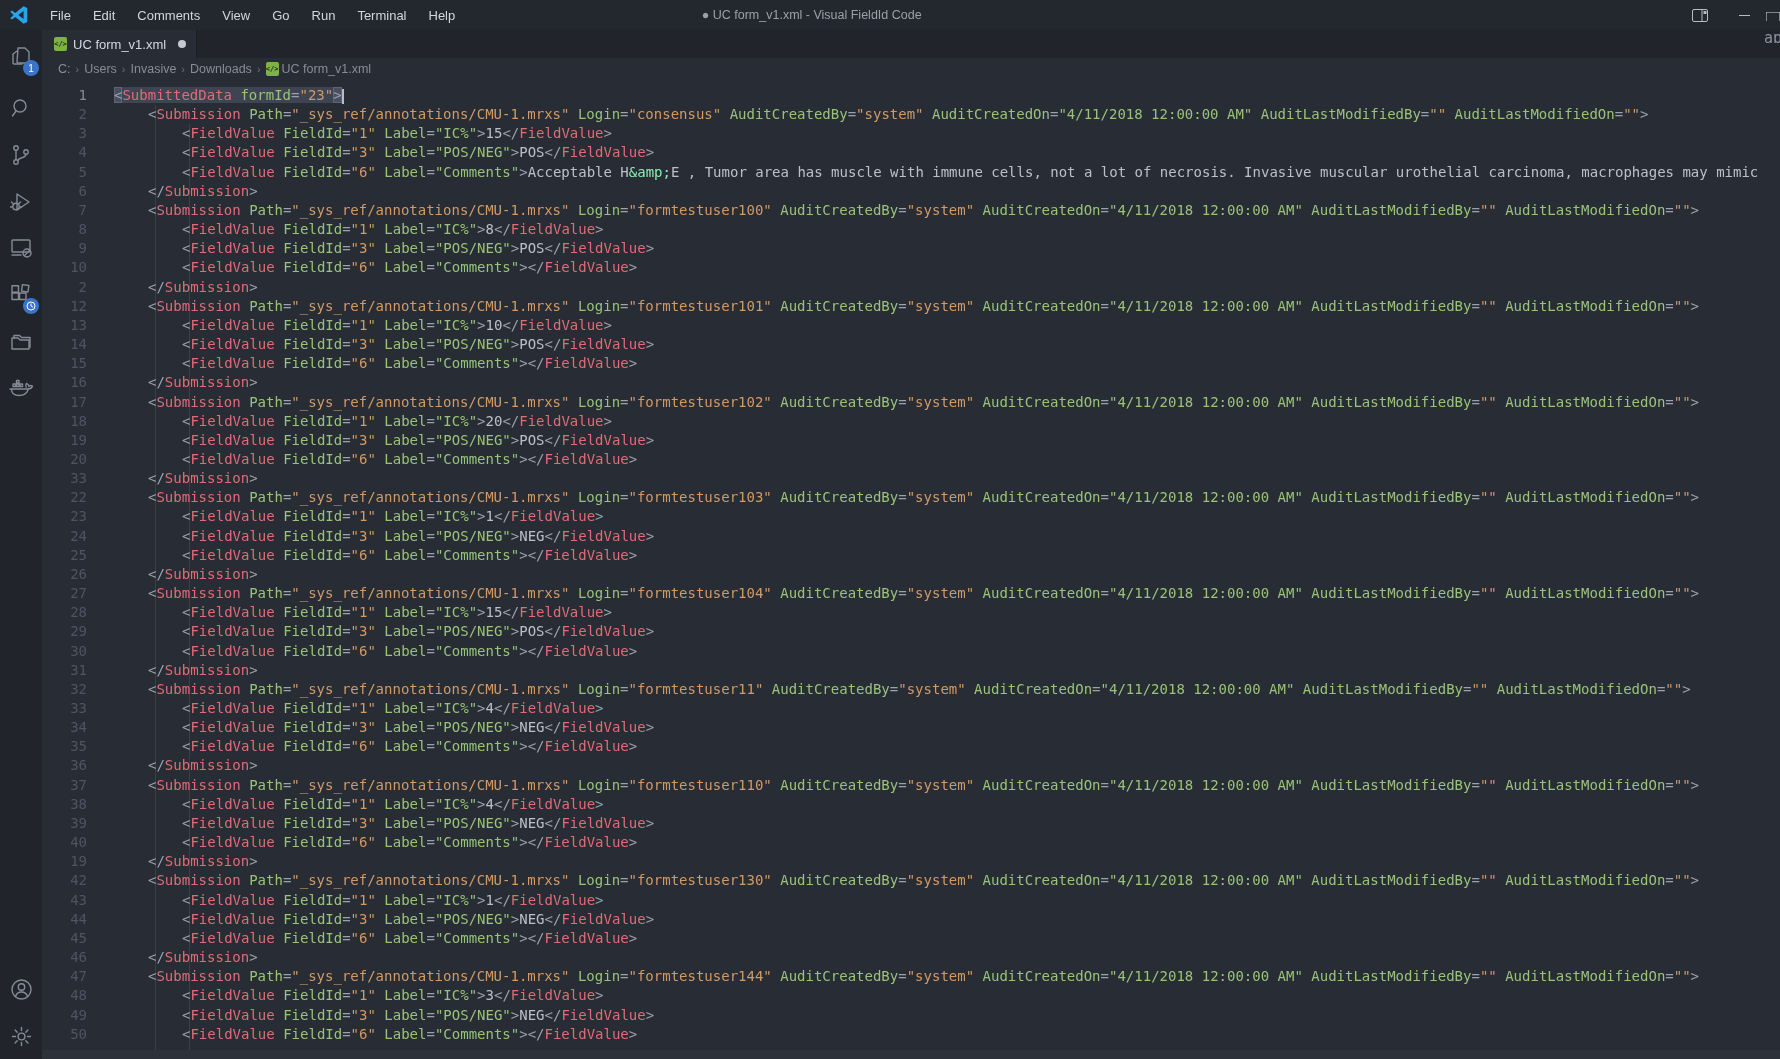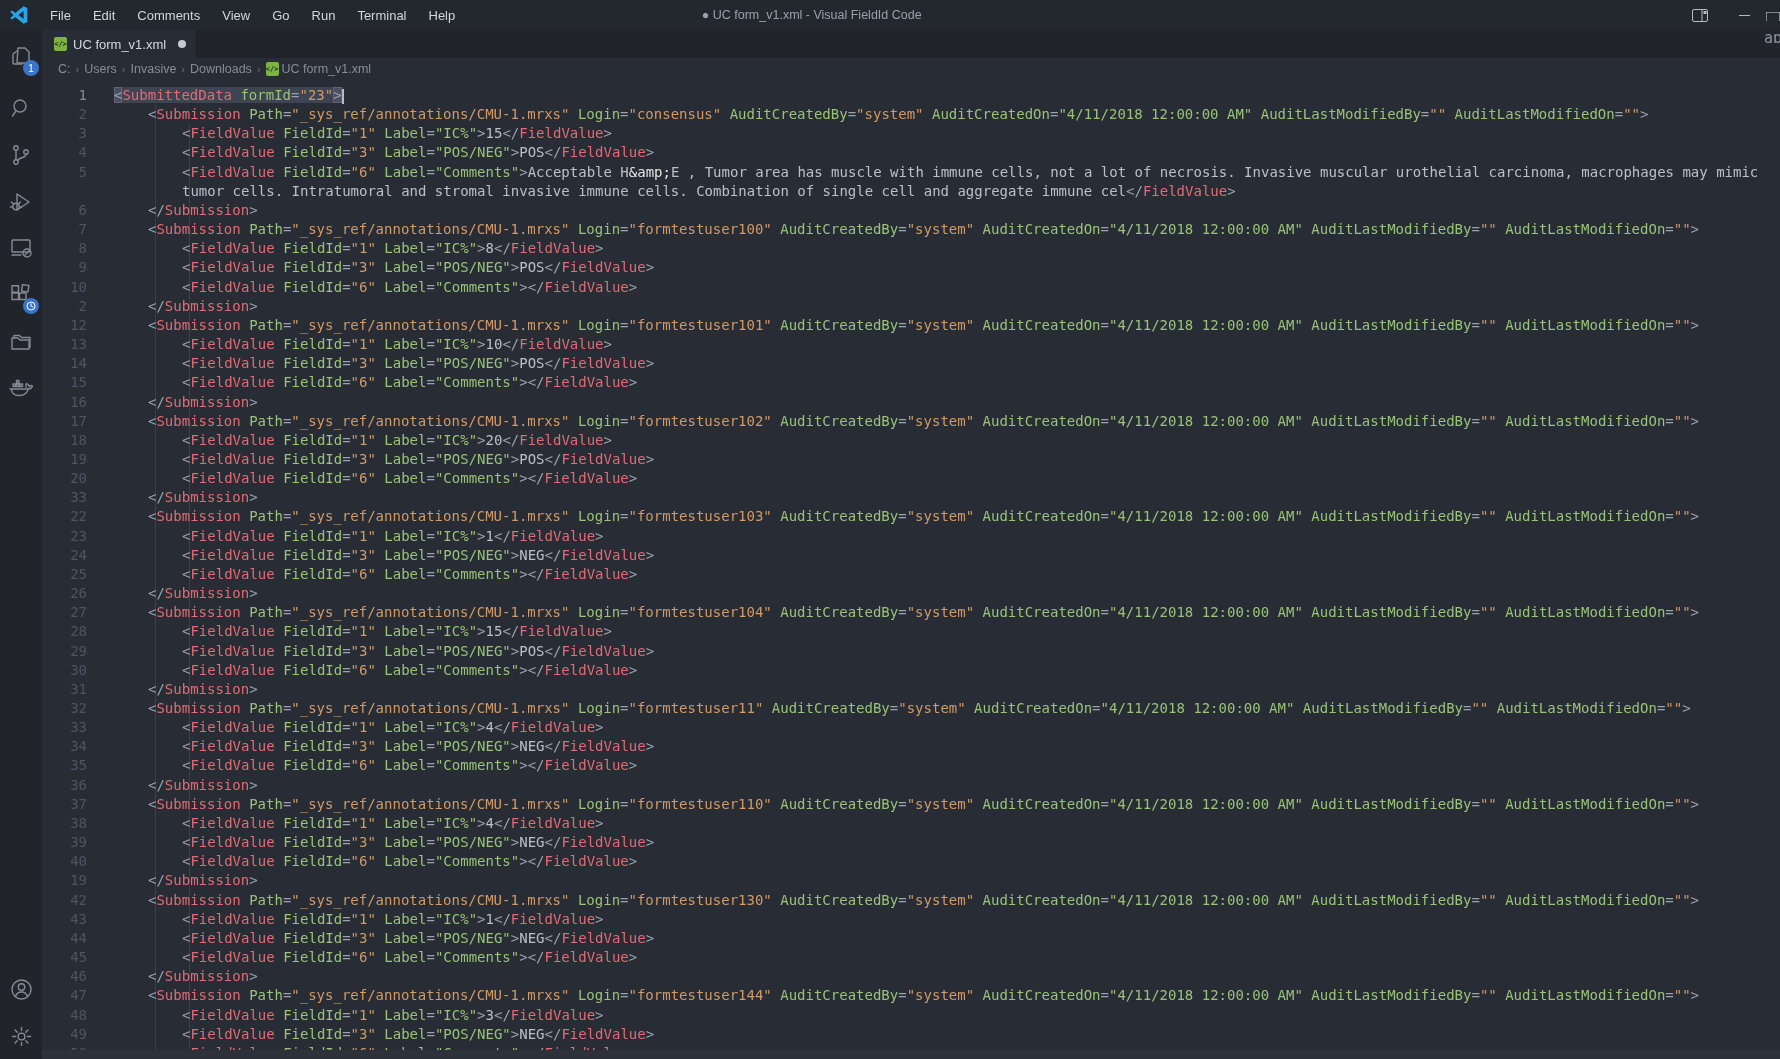--- a/index.html
+++ b/index.html
@@ -53,21 +53,21 @@
   .ln { flex:0 0 72px; text-align:right; padding-right:27px; color:#4d5565; user-select:none; }
   .ln.active { color:#848b98; }
   .code { white-space:pre; }
   .indent-guide { position:absolute; width:1px; background:#3a4047; z-index:0; }
   .tok-p { color:#9aa2af; }
   .tok-t { color:#e06c75; }
   .tok-a { color:#98c379; }
   .tok-v { color:#d19a66; }
   .tok-g { color:#98c379; }
   .tok-c { color:#b9c0ca; }
-  .tok-e { color:#e5e5e5; }
+  .tok-e { color:#86efac; }
   .sel  { background:#3e4451; }
   .boxed { background:#474f61; box-shadow:0 0 0 1px #5d6577 inset; }
   .cursor { display:inline-block; width:2px; height:15px; background:#b6bdc9; vertical-align:middle; margin-left:0px; }
   .bottom-strip { position:absolute; bottom:0; left:0; right:0; height:9px; background:#2c313a; }
 </style>
 </head>
 <body>
 
 <div id="window">
 
@@ -217,21 +217,20 @@
 
   <div class="editor">
     <div class="indent-guide" style="left:113px; top:25px; bottom:9px;"></div>
     <div class="indent-guide" style="left:147px; top:44px; bottom:9px;"></div>
     <div class="code-rows">
         <div class="row"><div class="ln active">1</div><div class="code" style="padding-left: 0px;"><span class="sel"><span class="tok-p boxed">&lt;</span><span class="tok-t">SubmittedData</span><span class="tok-a"> formId</span><span class="tok-p">=</span><span class="tok-v">"23"</span><span class="tok-p boxed">&gt;</span></span><span class="cursor"></span></div></div>
         <div class="row"><div class="ln">2</div><div class="code" style="padding-left: 34px;"><span class="tok-p">&lt;</span><span class="tok-t">Submission</span><span class="tok-a"> Path</span><span class="tok-p">=</span><span class="tok-v">"_sys_ref/annotations/CMU-1.mrxs"</span><span class="tok-a"> Login</span><span class="tok-p">=</span><span class="tok-v">"consensus"</span><span class="tok-a"> AuditCreatedBy</span><span class="tok-p">=</span><span class="tok-v">"system"</span><span class="tok-a"> AuditCreatedOn</span><span class="tok-p">=</span><span class="tok-g">"4/11/2018 12:00:00 AM"</span><span class="tok-a"> AuditLastModifiedBy</span><span class="tok-p">=</span><span class="tok-v">""</span><span class="tok-a"> AuditLastModifiedOn</span><span class="tok-p">=</span><span class="tok-v">""</span><span class="tok-p">&gt;</span></div></div>
         <div class="row"><div class="ln">3</div><div class="code" style="padding-left: 68px;"><span class="tok-p">&lt;</span><span class="tok-t">FieldValue</span><span class="tok-a"> FieldId</span><span class="tok-p">=</span><span class="tok-v">"1"</span><span class="tok-a"> Label</span><span class="tok-p">=</span><span class="tok-g">"IC%"</span><span class="tok-p">&gt;</span><span class="tok-c">15</span><span class="tok-p">&lt;/</span><span class="tok-t">FieldValue</span><span class="tok-p">&gt;</span></div></div>
         <div class="row"><div class="ln">4</div><div class="code" style="padding-left: 68px;"><span class="tok-p">&lt;</span><span class="tok-t">FieldValue</span><span class="tok-a"> FieldId</span><span class="tok-p">=</span><span class="tok-v">"3"</span><span class="tok-a"> Label</span><span class="tok-p">=</span><span class="tok-g">"POS/NEG"</span><span class="tok-p">&gt;</span><span class="tok-c">POS</span><span class="tok-p">&lt;/</span><span class="tok-t">FieldValue</span><span class="tok-p">&gt;</span></div></div>
         <div class="row"><div class="ln">5</div><div class="code" style="padding-left: 68px;"><span class="tok-p">&lt;</span><span class="tok-t">FieldValue</span><span class="tok-a"> FieldId</span><span class="tok-p">=</span><span class="tok-v">"6"</span><span class="tok-a"> Label</span><span class="tok-p">=</span><span class="tok-g">"Comments"</span><span class="tok-p">&gt;</span><span class="tok-c">Acceptable H</span><span class="tok-e">&amp;amp;</span><span class="tok-c">E , Tumor area has muscle with immune cells, not a lot of necrosis. Invasive muscular urothelial carcinoma, macrophages may mimic</span></div></div>
-        <div class="row"><div class="ln"></div><div class="code" style="padding-left: 68px;"><span class="tok-c">tumor cells. Intratumoral and stromal invasive immune cells. Combination of single cell and aggregate immune cel</span><span class="tok-p">&lt;/</span><span class="tok-t">FieldValue</span><span class="tok-p">&gt;</span></div></div>
         <div class="row"><div class="ln">6</div><div class="code" style="padding-left: 34px;"><span class="tok-p">&lt;/</span><span class="tok-t">Submission</span><span class="tok-p">&gt;</span></div></div>
         <div class="row"><div class="ln">7</div><div class="code" style="padding-left: 34px;"><span class="tok-p">&lt;</span><span class="tok-t">Submission</span><span class="tok-a"> Path</span><span class="tok-p">=</span><span class="tok-v">"_sys_ref/annotations/CMU-1.mrxs"</span><span class="tok-a"> Login</span><span class="tok-p">=</span><span class="tok-v">"formtestuser100"</span><span class="tok-a"> AuditCreatedBy</span><span class="tok-p">=</span><span class="tok-v">"system"</span><span class="tok-a"> AuditCreatedOn</span><span class="tok-p">=</span><span class="tok-g">"4/11/2018 12:00:00 AM"</span><span class="tok-a"> AuditLastModifiedBy</span><span class="tok-p">=</span><span class="tok-v">""</span><span class="tok-a"> AuditLastModifiedOn</span><span class="tok-p">=</span><span class="tok-v">""</span><span class="tok-p">&gt;</span></div></div>
         <div class="row"><div class="ln">8</div><div class="code" style="padding-left: 68px;"><span class="tok-p">&lt;</span><span class="tok-t">FieldValue</span><span class="tok-a"> FieldId</span><span class="tok-p">=</span><span class="tok-v">"1"</span><span class="tok-a"> Label</span><span class="tok-p">=</span><span class="tok-g">"IC%"</span><span class="tok-p">&gt;</span><span class="tok-c">8</span><span class="tok-p">&lt;/</span><span class="tok-t">FieldValue</span><span class="tok-p">&gt;</span></div></div>
         <div class="row"><div class="ln">9</div><div class="code" style="padding-left: 68px;"><span class="tok-p">&lt;</span><span class="tok-t">FieldValue</span><span class="tok-a"> FieldId</span><span class="tok-p">=</span><span class="tok-v">"3"</span><span class="tok-a"> Label</span><span class="tok-p">=</span><span class="tok-g">"POS/NEG"</span><span class="tok-p">&gt;</span><span class="tok-c">POS</span><span class="tok-p">&lt;/</span><span class="tok-t">FieldValue</span><span class="tok-p">&gt;</span></div></div>
         <div class="row"><div class="ln">10</div><div class="code" style="padding-left: 68px;"><span class="tok-p">&lt;</span><span class="tok-t">FieldValue</span><span class="tok-a"> FieldId</span><span class="tok-p">=</span><span class="tok-v">"6"</span><span class="tok-a"> Label</span><span class="tok-p">=</span><span class="tok-g">"Comments"</span><span class="tok-p">&gt;</span><span class="tok-p">&lt;/</span><span class="tok-t">FieldValue</span><span class="tok-p">&gt;</span></div></div>
         <div class="row"><div class="ln">2</div><div class="code" style="padding-left: 34px;"><span class="tok-p">&lt;/</span><span class="tok-t">Submission</span><span class="tok-p">&gt;</span></div></div>
         <div class="row"><div class="ln">12</div><div class="code" style="padding-left: 34px;"><span class="tok-p">&lt;</span><span class="tok-t">Submission</span><span class="tok-a"> Path</span><span class="tok-p">=</span><span class="tok-v">"_sys_ref/annotations/CMU-1.mrxs"</span><span class="tok-a"> Login</span><span class="tok-p">=</span><span class="tok-v">"formtestuser101"</span><span class="tok-a"> AuditCreatedBy</span><span class="tok-p">=</span><span class="tok-v">"system"</span><span class="tok-a"> AuditCreatedOn</span><span class="tok-p">=</span><span class="tok-g">"4/11/2018 12:00:00 AM"</span><span class="tok-a"> AuditLastModifiedBy</span><span class="tok-p">=</span><span class="tok-v">""</span><span class="tok-a"> AuditLastModifiedOn</span><span class="tok-p">=</span><span class="tok-v">""</span><span class="tok-p">&gt;</span></div></div>
         <div class="row"><div class="ln">13</div><div class="code" style="padding-left: 68px;"><span class="tok-p">&lt;</span><span class="tok-t">FieldValue</span><span class="tok-a"> FieldId</span><span class="tok-p">=</span><span class="tok-v">"1"</span><span class="tok-a"> Label</span><span class="tok-p">=</span><span class="tok-g">"IC%"</span><span class="tok-p">&gt;</span><span class="tok-c">10</span><span class="tok-p">&lt;/</span><span class="tok-t">FieldValue</span><span class="tok-p">&gt;</span></div></div>
         <div class="row"><div class="ln">14</div><div class="code" style="padding-left: 68px;"><span class="tok-p">&lt;</span><span class="tok-t">FieldValue</span><span class="tok-a"> FieldId</span><span class="tok-p">=</span><span class="tok-v">"3"</span><span class="tok-a"> Label</span><span class="tok-p">=</span><span class="tok-g">"POS/NEG"</span><span class="tok-p">&gt;</span><span class="tok-c">POS</span><span class="tok-p">&lt;/</span><span class="tok-t">FieldValue</span><span class="tok-p">&gt;</span></div></div>
         <div class="row"><div class="ln">15</div><div class="code" style="padding-left: 68px;"><span class="tok-p">&lt;</span><span class="tok-t">FieldValue</span><span class="tok-a"> FieldId</span><span class="tok-p">=</span><span class="tok-v">"6"</span><span class="tok-a"> Label</span><span class="tok-p">=</span><span class="tok-g">"Comments"</span><span class="tok-p">&gt;</span><span class="tok-p">&lt;/</span><span class="tok-t">FieldValue</span><span class="tok-p">&gt;</span></div></div>

